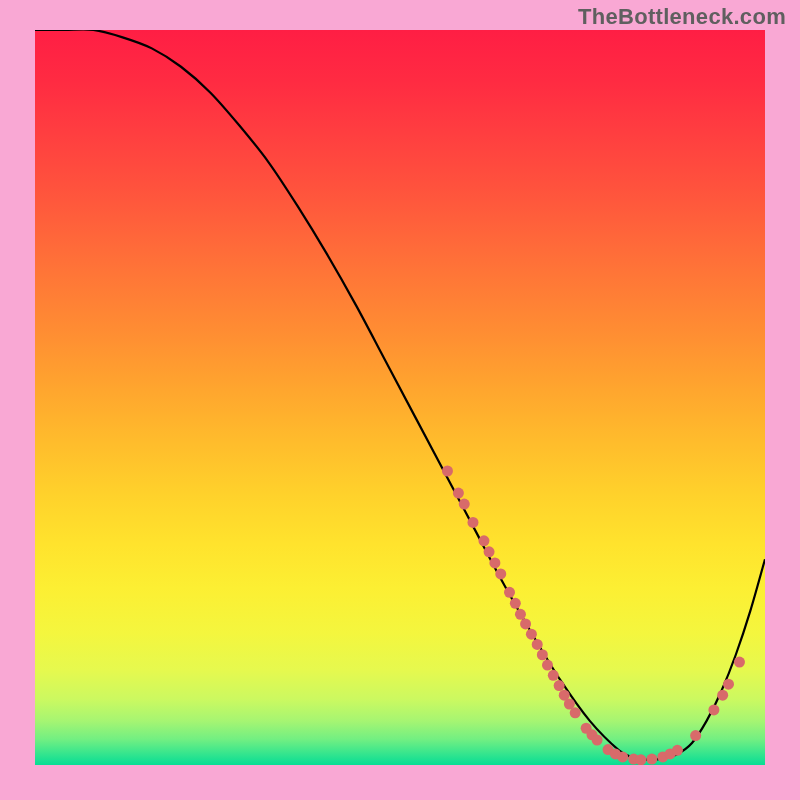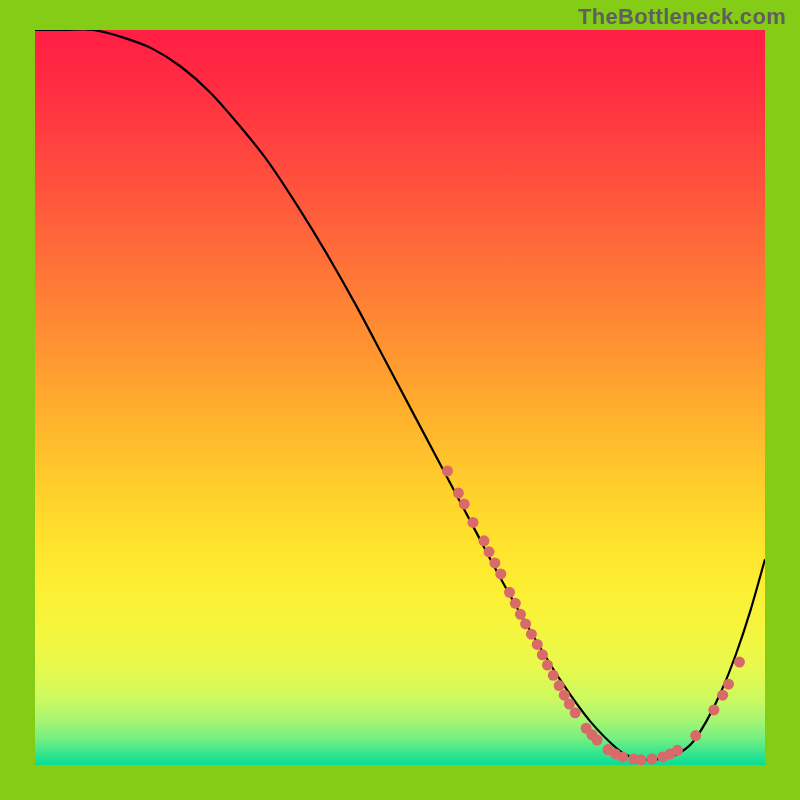--- a/index.html
+++ b/index.html
@@ -8,21 +8,21 @@
     width: 800px;
     height: 800px;
     background: #000;
     overflow: hidden;
     font-family: Arial, Helvetica, sans-serif;
   }
   .frame {
     position: relative;
     width: 800px;
     height: 800px;
-    background: #84cc16;
+    background: #f9a8d4;
   }
   .watermark {
     position: absolute;
     top: 4px;
     right: 14px;
     color: #5f5f5f;
     font-size: 22px;
     font-weight: 600;
     letter-spacing: 0.3px;
     z-index: 10;

